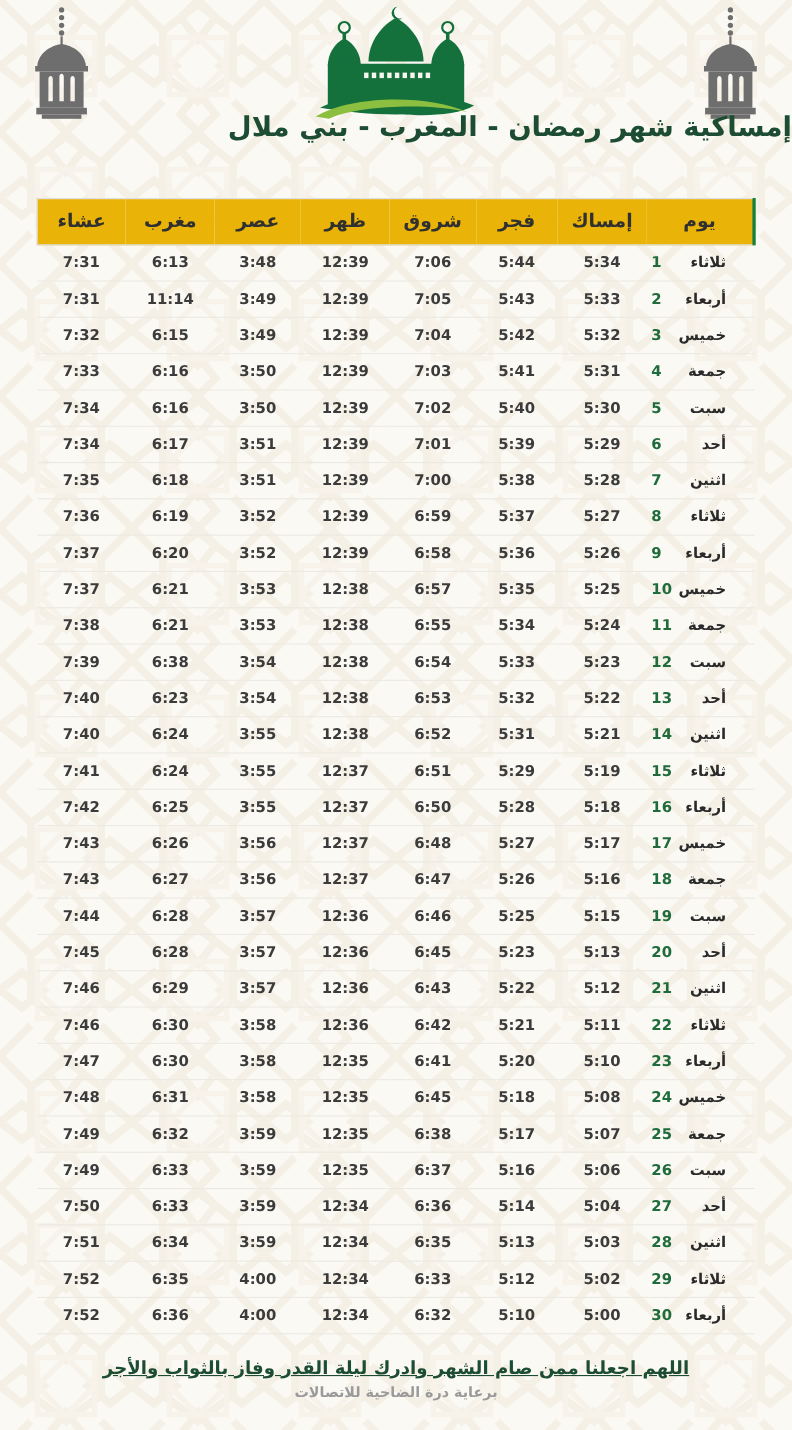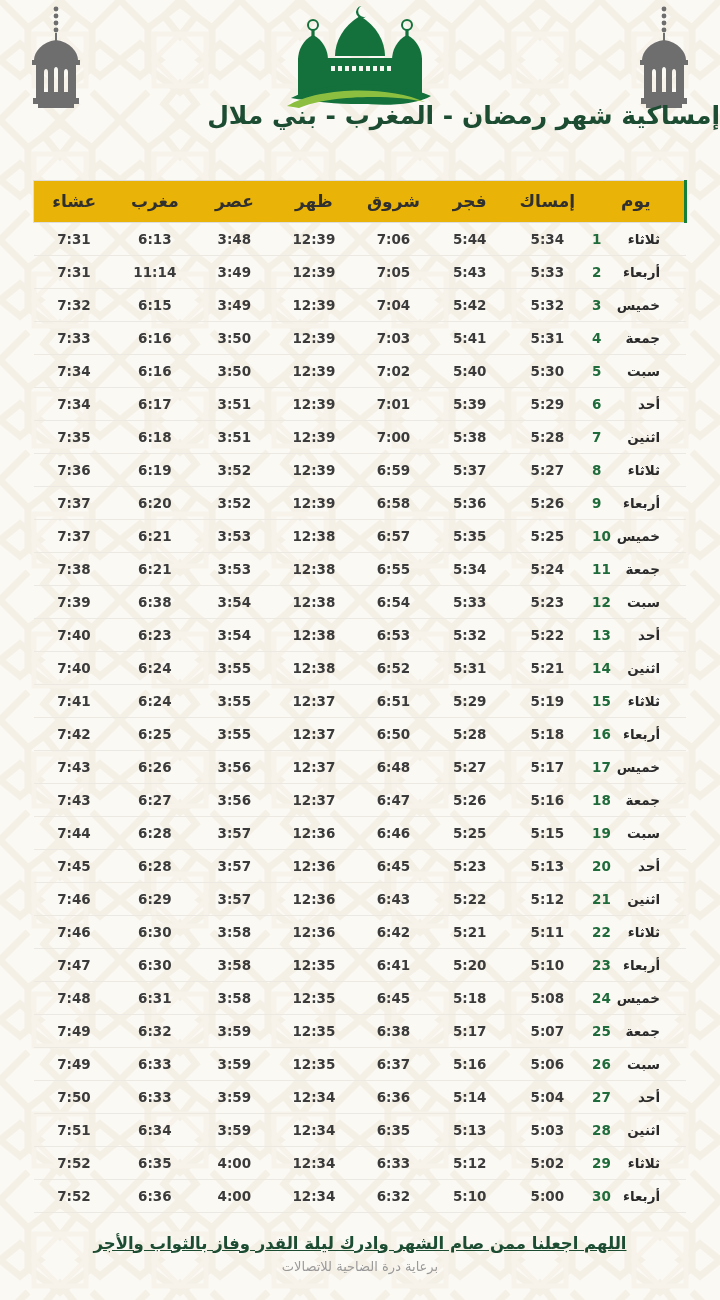--- a/index.html
+++ b/index.html
@@ -160,21 +160,21 @@
     font-size: 16.5px;
     font-weight: bold;
     color: #1c4c32;
     line-height: 1.35;
     text-decoration: underline;
   }
   .sponsor {
     margin-top: 4px;
     font-size: 13px;
     color: #9a9a9a;
-    font-weight: normal;
+    font-weight: bold;
   }
 </style>
 </head>
 <body>
 
 <svg id="bg-pattern" width="720" height="1300" viewBox="0 0 720 1300" xmlns="http://www.w3.org/2000/svg" aria-hidden="true">
   <defs>
     <pattern id="islamicStars" width="120" height="120" patternUnits="userSpaceOnUse">
       <rect width="120" height="120" fill="#faf8f3"></rect>
       <g fill="none" stroke="#efe7d8" stroke-width="7">

